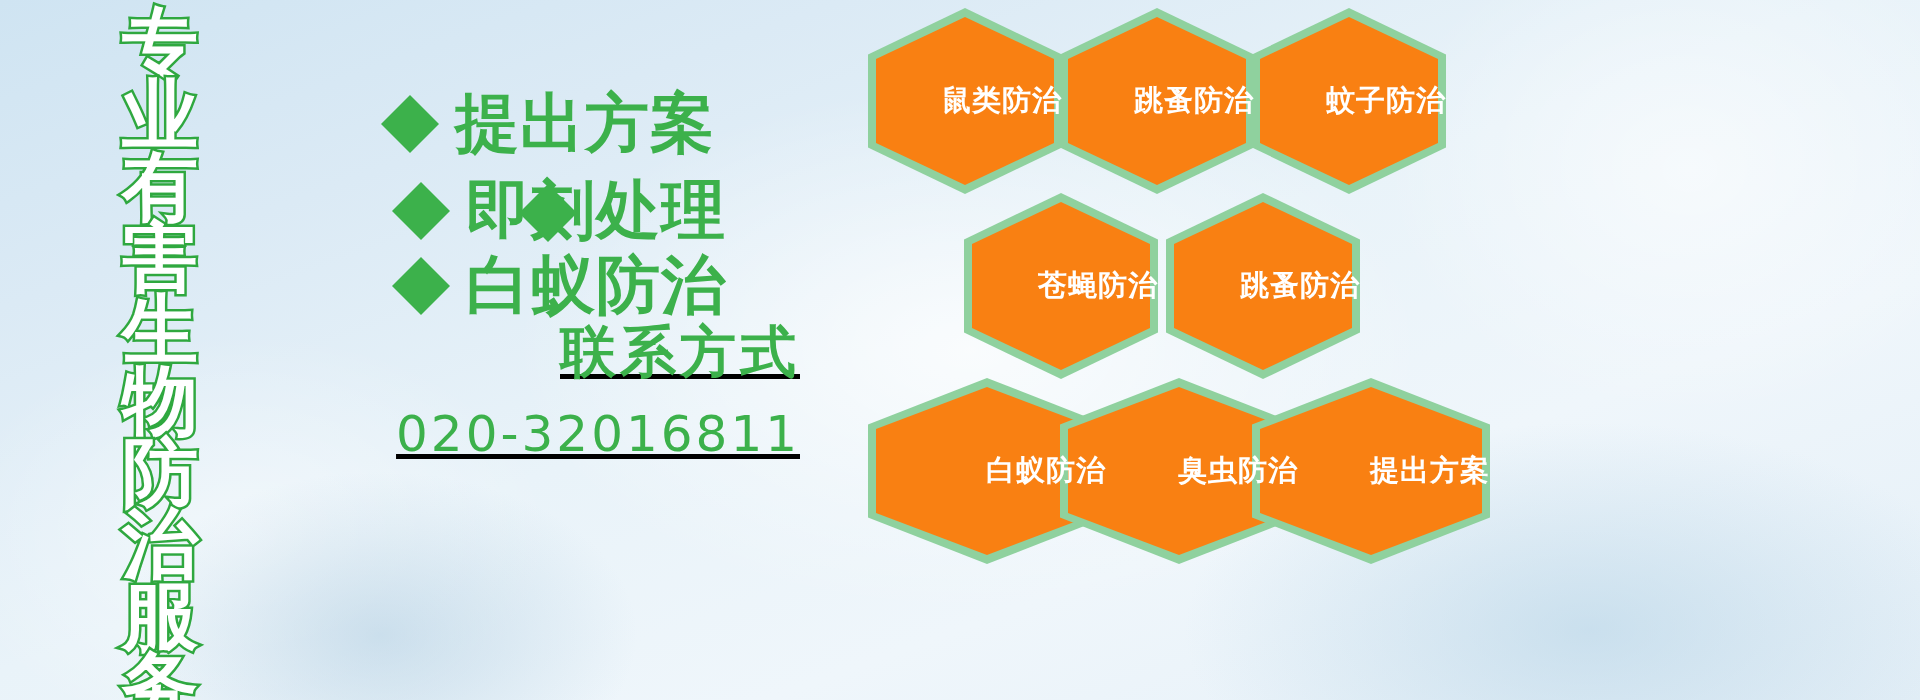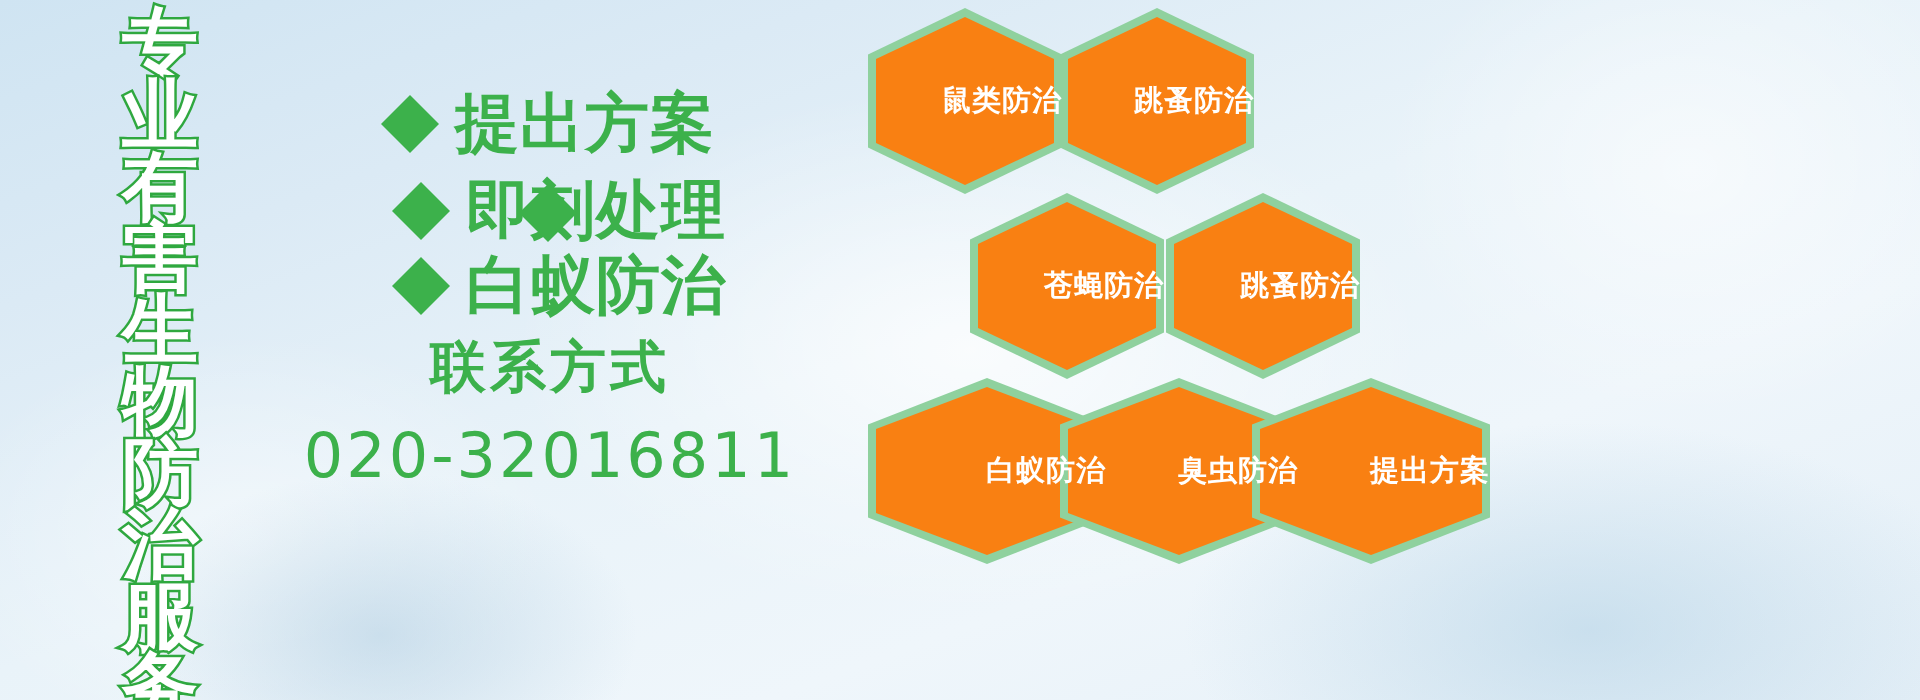--- a/index.html
+++ b/index.html
@@ -110,34 +110,35 @@
     color: #3cb14b;
     margin-left: 16px;
     letter-spacing: 1px;
     font-family: "DejaVu Sans", "Liberation Sans", sans-serif;
   }
 
   
   #contact {
     position: absolute;
     left: 300px;
-    top: 332px;
+    top: 317px;
     width: 500px;
-    text-align: center;
+    text-align: right;
+    text-decoration: underline;
   }
   #contact-title {
     font-size: 56px;
     font-weight: bold;
     color: #3cb14b;
     letter-spacing: 4px;
     line-height: 1.25;
     font-family: "DejaVu Sans", "Liberation Sans", sans-serif;
   }
   .contact-phone {
-    font-size: 62px;
+    font-size: 50px;
     color: #3cb14b;
     letter-spacing: 3px;
     line-height: 1.24;
     font-family: "DejaVu Sans", "Liberation Sans", sans-serif;
   }
   #contact-phone-1 { margin-top: 16px; }
 
   
   #honeycomb {
     position: absolute;
@@ -177,21 +178,21 @@
     font-family: "DejaVu Sans", "Liberation Sans", sans-serif;
   }
 
   
   .hex-r1 { top: 8px; }
   .hex-r2 { top: 193px; }
   .hex-r3 { top: 378px; padding-left: 44px; }
   .hex-c1 { left: 6px; }
   .hex-c2 { left: 198px; }
   .hex-c3 { left: 390px; }
-  .hex-c1b { left: 108px; }
+  .hex-c1b { left: 102px; }
   .hex-c2b { left: 304px; }
 </style>
 </head>
 <body>
 
 <div id="banner">
 
   <div class="bg-bloom bloom-a"></div>
   <div class="bg-bloom bloom-b"></div>
   <div class="bg-bloom bloom-c"></div>
@@ -245,20 +246,25 @@
       <span class="hex-fill"></span>
       <span class="hex-label">鼠类防治</span>
     </div>
 
     <div class="hex hex-r1 hex-c2">
       <span class="hex-border"></span>
       <span class="hex-fill"></span>
       <span class="hex-label">跳蚤防治</span>
     </div>
 
+    <div class="hex hex-r1 hex-c3">
+      <span class="hex-border"></span>
+      <span class="hex-fill"></span>
+      <span class="hex-label">蚊子防治</span>
+    </div>
 
     <div class="hex hex-r2 hex-c1b">
       <span class="hex-border"></span>
       <span class="hex-fill"></span>
       <span class="hex-label">苍蝇防治</span>
     </div>
 
     <div class="hex hex-r2 hex-c2b">
       <span class="hex-border"></span>
       <span class="hex-fill"></span>

